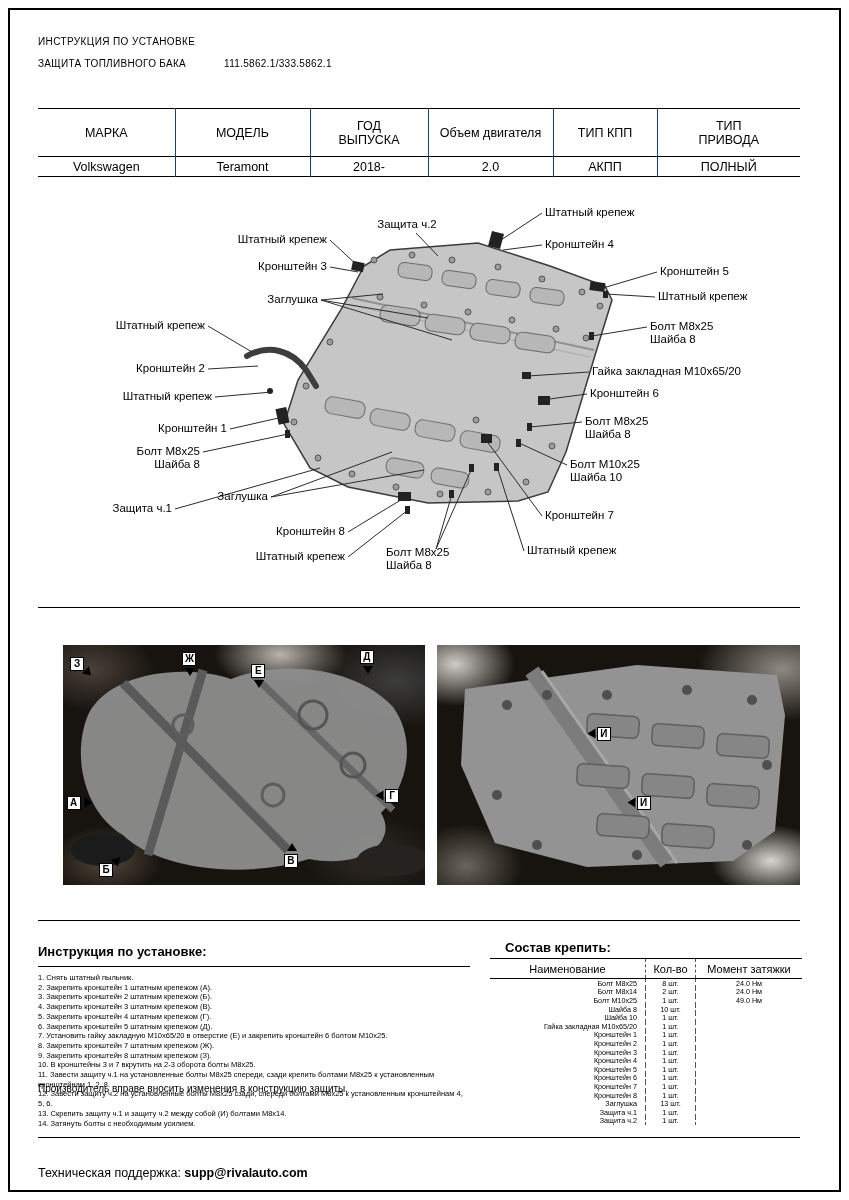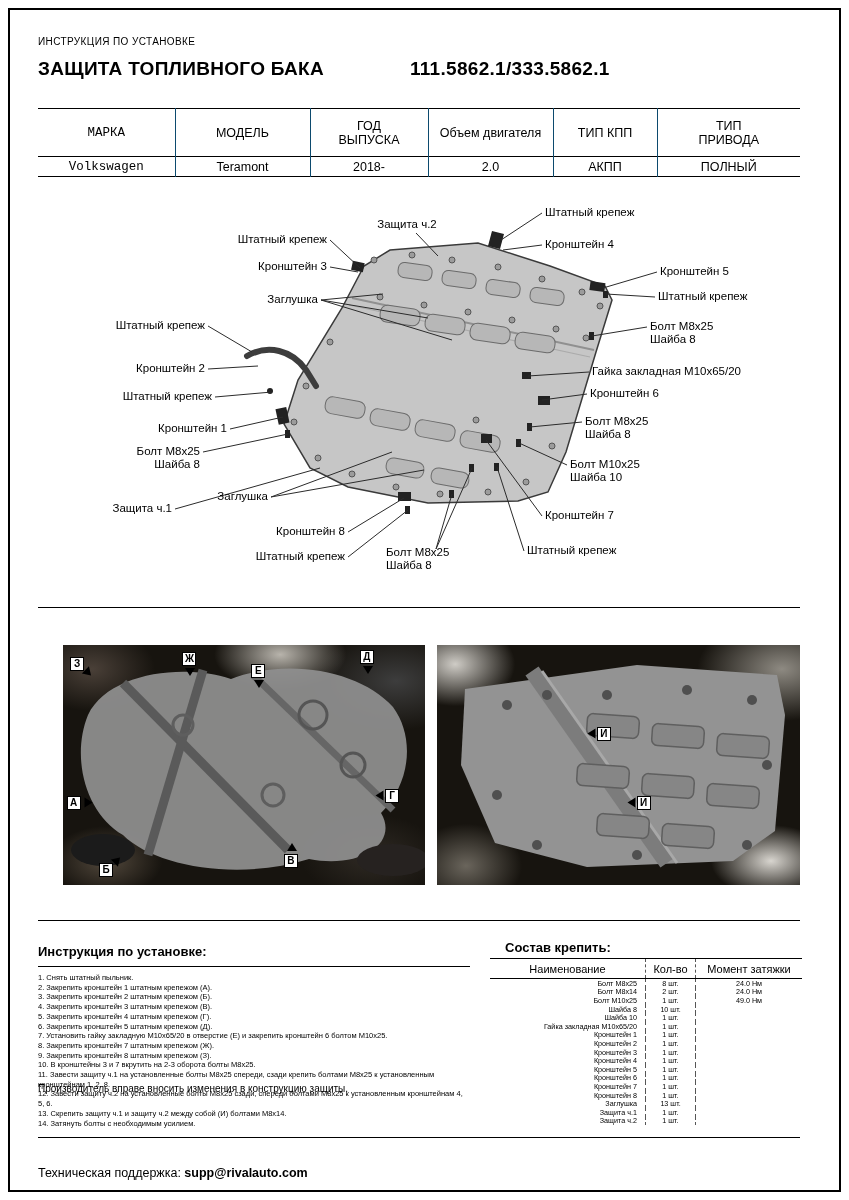--- a/index.html
+++ b/index.html
@@ -4,28 +4,28 @@
 <style>
   *{margin:0;padding:0;box-sizing:border-box;}
   html,body{width:849px;height:1200px;}
   body{position:relative;background:#fff;color:#000;font-family:"Liberation Sans",sans-serif;overflow:hidden;}
   .frame{position:absolute;left:8px;top:8px;right:8px;bottom:8px;border:2px solid #000;pointer-events:none;}
   .abs{position:absolute;}
   .rule{position:absolute;height:1px;background:#000;}
 
   
   .title1{left:38px;top:36px;font-size:10px;letter-spacing:.4px;}
-  .title2{left:38px;top:58px;font-size:19px;font-weight:bold;display:flex;gap:86px;letter-spacing:.3px;}
+  .title2{left:38px;top:58px;font-size:10px;font-weight:normal;display:flex;gap:38px;letter-spacing:.3px;}
 
   
   .vtable{position:absolute;left:38px;top:108px;width:762px;border-collapse:collapse;table-layout:fixed;}
   .vtable thead tr{border-top:1px solid #000;border-bottom:1px solid #000;height:48px;}
   .vtable tbody tr{border-bottom:1px solid #000;height:20px;}
   .vtable th,.vtable td{font-weight:400;font-size:12.5px;text-align:center;vertical-align:middle;white-space:pre-line;border-left:1px solid #0c4a6e;}
-  .vtable th:first-child,.vtable td:first-child{border-left:none;font-family:Liberation Mono, monospace;}
+  .vtable th:first-child,.vtable td:first-child{border-left:none;}
 
   
   .diagram{position:absolute;left:0;top:200px;width:849px;height:400px;}
   .diagram svg{position:absolute;left:0;top:0;width:849px;height:400px;}
   .callout{position:absolute;font-size:11.5px;line-height:13px;white-space:pre-line;}
   .callout.align-right{text-align:right;}
   .callout.align-center{text-align:center;}
 
   
   .photo{position:absolute;top:645px;height:240px;overflow:hidden;background-color:#17140f;}

